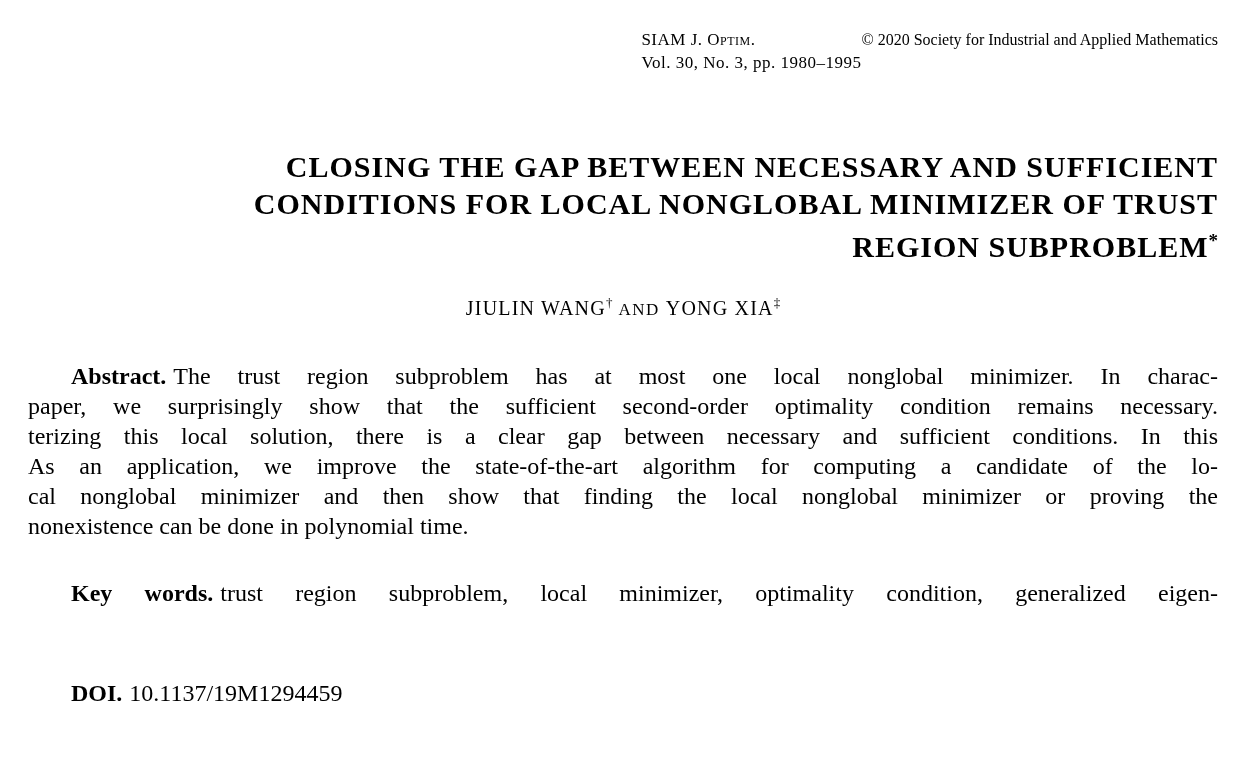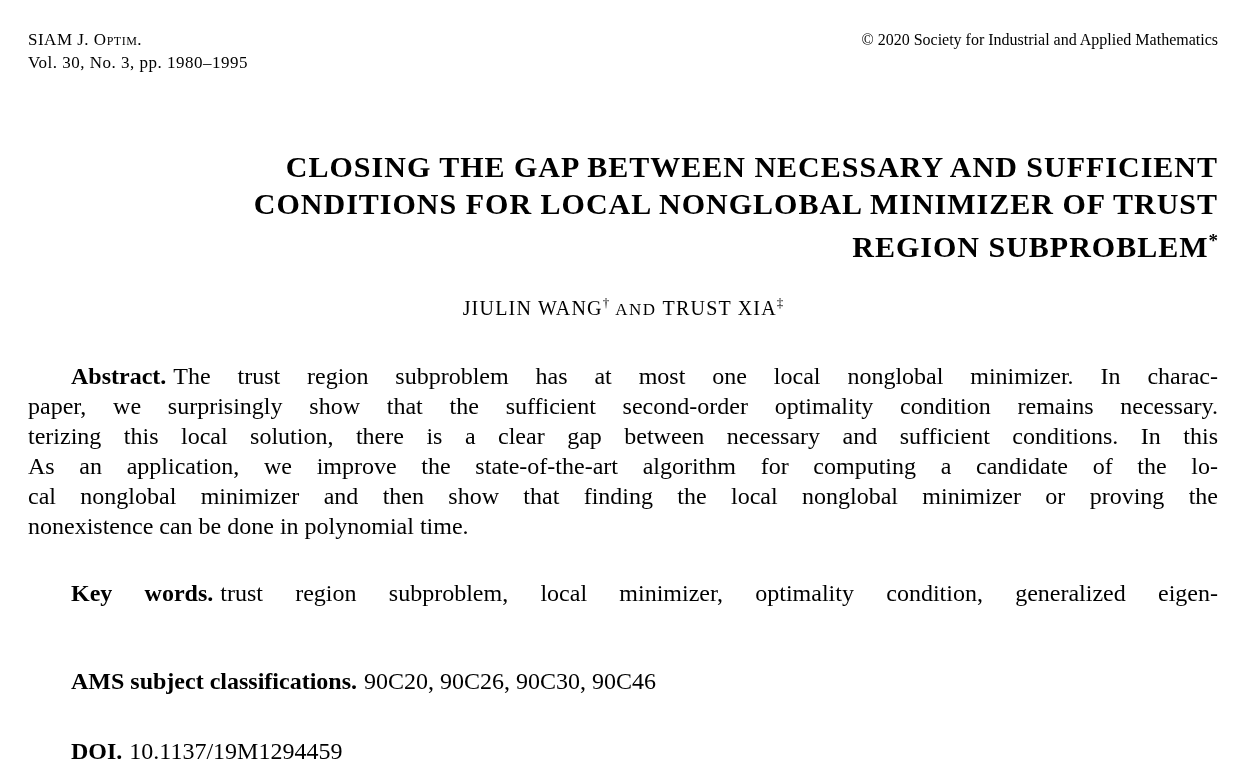--- a/index.html
+++ b/index.html
@@ -11,21 +11,21 @@
     background: #ffffff;
     color: #000000;
     font-family: "Liberation Serif", "DejaVu Serif", serif;
     padding: 28px 28px 0 28px;
     overflow: hidden;
   }
 
   
   .header {
     display: flex;
-    justify-content: space-between;
+    justify-content: flex-end;
     align-items: flex-start;
     height: 46px;
   }
   .journal-block {
     font-size: 17px;
     line-height: 23px;
     letter-spacing: 0.5px;
   }
   .journal-name { font-variant: small-caps; }
   .copyright {
@@ -92,37 +92,34 @@
     <div class="copyright">© 2020 Society for Industrial and Applied Mathematics</div>
   </div>
 
   <div class="title-block">
     <div class="title-line">CLOSING THE GAP BETWEEN NECESSARY AND SUFFICIENT</div>
     <div class="title-line">CONDITIONS FOR LOCAL NONGLOBAL MINIMIZER OF TRUST</div>
     <div class="title-line"><span>REGION SUBPROBLEM</span><span class="title-fn">*</span></div>
   </div>
 
   <div class="authors">
-    <span>JIULIN WANG</span><span class="author-mark">†</span><span class="author-connector">AND</span><span>TRUST XIA</span><span class="author-mark">‡</span>
+    <span>JIULIN WANG</span><span class="author-mark">†</span><span class="author-connector">AND</span><span>YONG XIA</span><span class="author-mark">‡</span>
   </div>
 
   <div class="abstract-block body-text">
     <div class="jline indent"><span class="lead">Abstract.</span><span>The trust region subproblem has at most one local nonglobal minimizer. In charac-</span></div>
     <div class="jline">paper, we surprisingly show that the sufficient second-order optimality condition remains necessary.</div>
     <div class="jline">terizing this local solution, there is a clear gap between necessary and sufficient conditions. In this</div>
     <div class="jline">As an application, we improve the state-of-the-art algorithm for computing a candidate of the lo-</div>
     <div class="jline">cal nonglobal minimizer and then show that finding the local nonglobal minimizer or proving the</div>
     <div class="lline">nonexistence can be done in polynomial time.</div>
   </div>
 
   <div class="keywords-block body-text">
     <div class="jline indent"><span class="lead">Key words.</span><span>trust region subproblem, local minimizer, optimality condition, generalized eigen-</span></div>
   </div>
 
-  <div class="ams-block body-text">
-    <div class="lline indent"><span class="lead">AMS subject classifications.</span><span>90C20, 90C26, 90C30, 90C46</span></div>
-  </div>
 
   <div class="doi-block body-text">
     <div class="lline indent"><span class="lead">DOI.</span><span>10.1137/19M1294459</span></div>
   </div>
 
 </div>
 
 </body></html>

